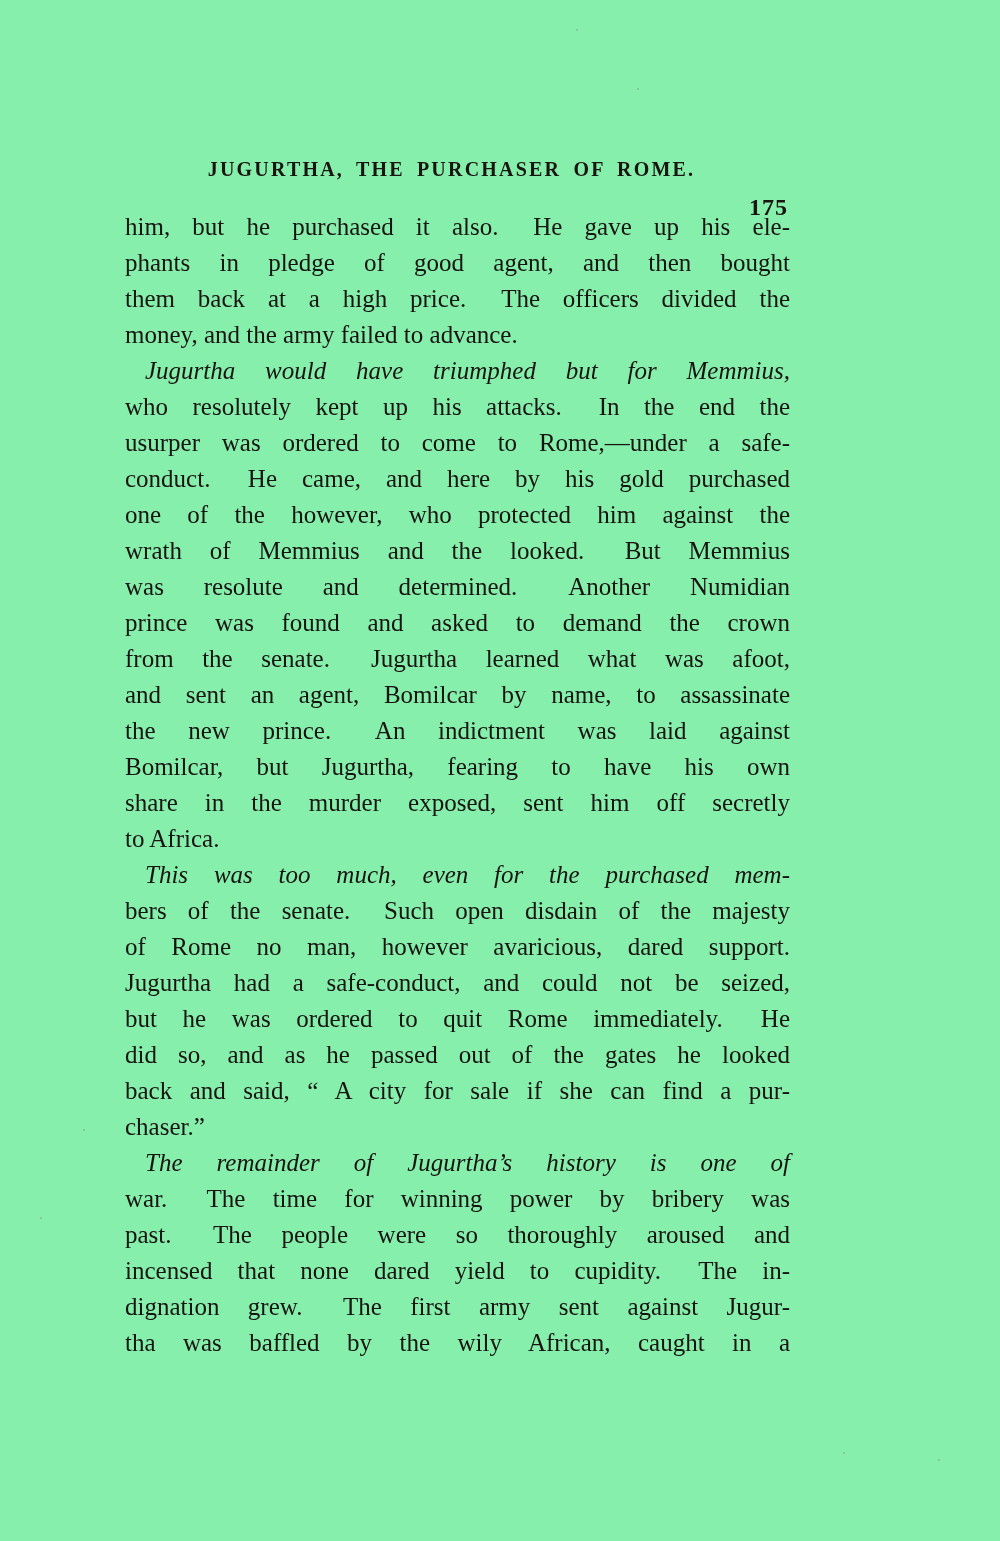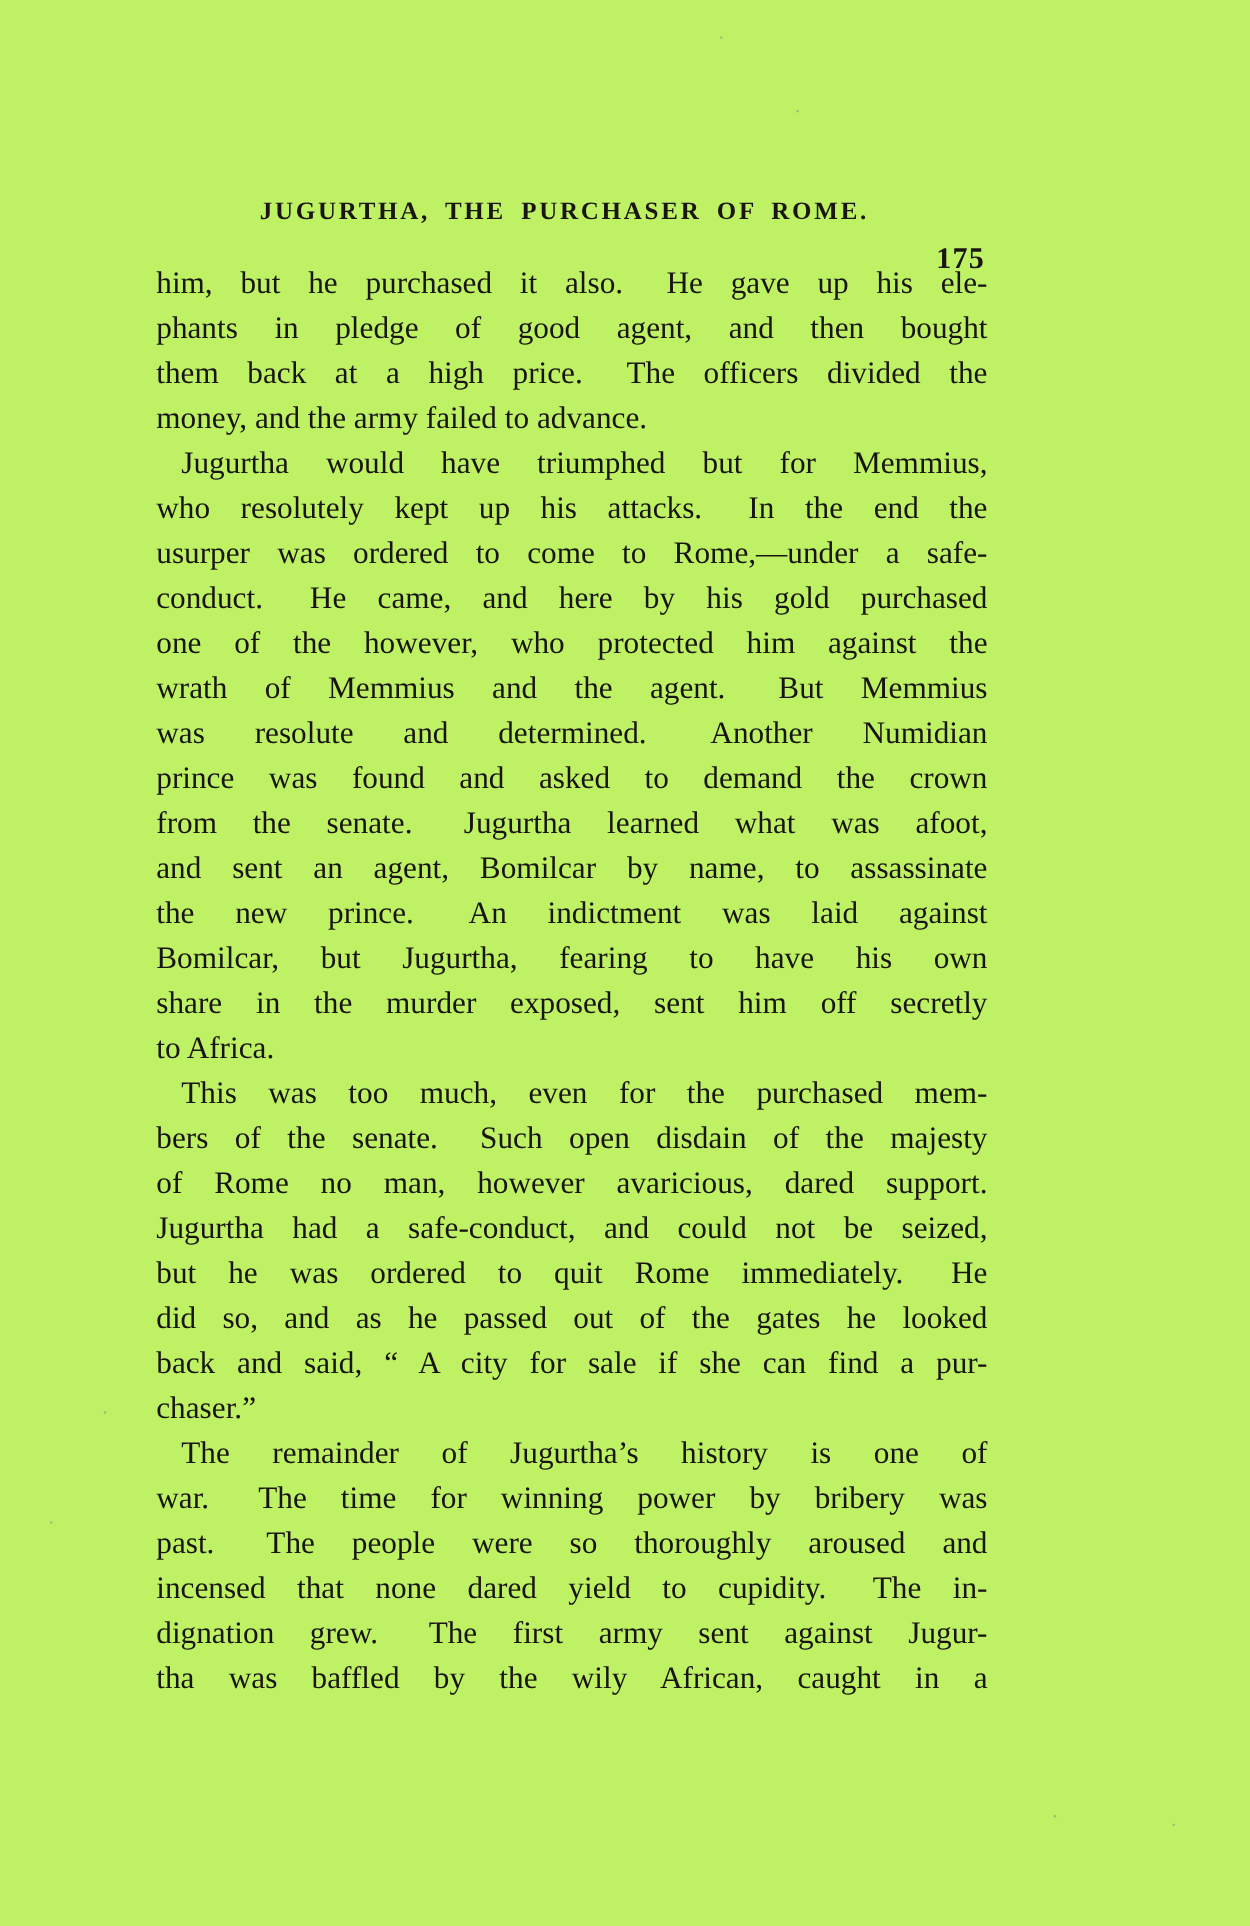--- a/index.html
+++ b/index.html
@@ -1,20 +1,20 @@
 <!DOCTYPE html>
 <html><head>
 <meta charset="utf-8">
 <style>
   html, body { margin: 0; padding: 0; background: #ffffff; }
   .page {
     position: relative;
     width: 1000px;
     height: 1541px;
-    background: #bef264;
+    background: #86efac;
     overflow: hidden;
     font-family: "Liberation Serif", "DejaVu Serif", serif;
     color: #181411;
   }
   .running-header {
     position: absolute;
     top: 158px;
     left: 113px;
     width: 677px;
     height: 28px;
@@ -46,21 +46,21 @@
     width: 677px;
     font-size: 25px;
     line-height: 36px;
   }
   .line {
     text-align: justify;
     text-align-last: justify;
     margin-left: 12px;
   }
   .line.flush { text-align-last: left; }
-  .line.indent { text-indent: 20px; }
+  .line.indent { text-indent: 20px; font-style: italic; }
   
   .speck {
     position: absolute;
     background: #8d8d88;
     border-radius: 50%;
     opacity: 0.55;
   }
 </style>
 </head>
 <body>
@@ -75,21 +75,21 @@
   <div class="text-body">
       <div class="line">him, but he purchased it also.  He gave up his ele-</div>
       <div class="line">phants in pledge of good agent, and then bought</div>
       <div class="line">them back at a high price.  The officers divided the</div>
       <div class="line flush">money, and the army failed to advance.</div>
       <div class="line indent">Jugurtha would have triumphed but for Memmius,</div>
       <div class="line">who resolutely kept up his attacks.  In the end the</div>
       <div class="line">usurper was ordered to come to Rome,—under a safe-</div>
       <div class="line">conduct.  He came, and here by his gold purchased</div>
       <div class="line">one of the however, who protected him against the</div>
-      <div class="line">wrath of Memmius and the agent.  But Memmius</div>
+      <div class="line">wrath of Memmius and the looked.  But Memmius</div>
       <div class="line">was resolute and determined.  Another Numidian</div>
       <div class="line">prince was found and asked to demand the crown</div>
       <div class="line">from the senate.  Jugurtha learned what was afoot,</div>
       <div class="line">and sent an agent, Bomilcar by name, to assassinate</div>
       <div class="line">the new prince.  An indictment was laid against</div>
       <div class="line">Bomilcar, but Jugurtha, fearing to have his own</div>
       <div class="line">share in the murder exposed, sent him off secretly</div>
       <div class="line flush">to Africa.</div>
       <div class="line indent">This was too much, even for the purchased mem-</div>
       <div class="line">bers of the senate.  Such open disdain of the majesty</div>

